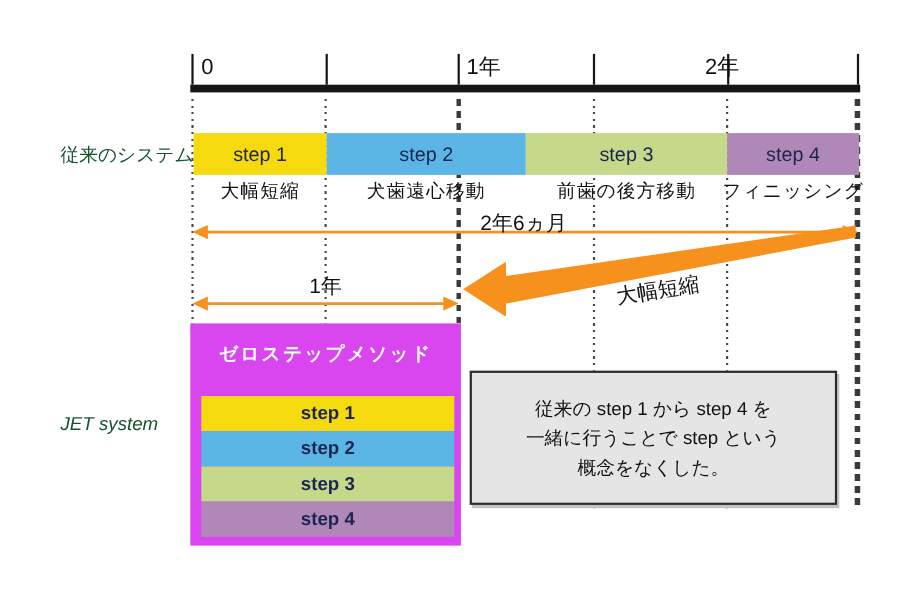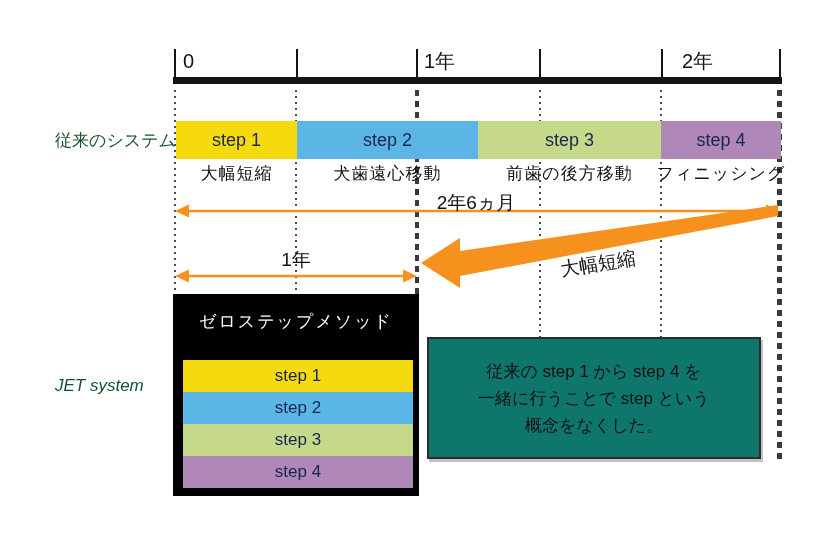--- a/index.html
+++ b/index.html
@@ -6,21 +6,21 @@
   .canvas {
     position:relative; width:840px; height:549px; background:#ffffff;
     font-family:"Liberation Sans", sans-serif; color:#111; overflow:hidden;
   }
   
   .axis-bar { position:absolute; left:173px; top:77px; width:609px; height:7px; background:#151515; }
   .tick { position:absolute; top:49px; width:2px; height:28px; background:#151515; }
   .tick.t0 { left:174px; } .tick.t1 { left:296px; } .tick.t2 { left:416px; }
   .tick.t3 { left:539px; } .tick.t4 { left:661px; } .tick.t5 { left:779px; }
   .axis-label { position:absolute; top:50px; font-size:20px; line-height:22px; color:#111; }
-  .axis-label.a0 { left:183px; } .axis-label.a1 { left:424px; } .axis-label.a2 { left:682px; }
+  .axis-label.a0 { left:183px; } .axis-label.a1 { left:424px; } .axis-label.a2 { left:641px; }
   
   .vline { position:absolute; top:90px; z-index:1; }
   .vline.thin {
     width:2px;
     background:repeating-linear-gradient(to bottom, #4a4a4a 0 2px, transparent 2px 6px);
   }
   .vline.thick {
     width:4px;
     background:repeating-linear-gradient(to bottom, #3a3a3a 0 6px, transparent 6px 11px);
   }
@@ -66,21 +66,21 @@
   }
   .jbar {
     position:absolute; left:10px; width:230px; height:32px;
     display:flex; align-items:center; justify-content:center;
     font-size:17px; color:#1b2550;
   }
   .jbar.j1 { top:66px; } .jbar.j2 { top:98px; } .jbar.j3 { top:130px; } .jbar.j4 { top:162px; }
   
   .note-box {
     position:absolute; left:427px; top:337px; width:330px; height:118px;
-    background:#0f766e; border:2px solid #2b2b2b; z-index:4;
+    background:#e5e5e5; border:2px solid #2b2b2b; z-index:4;
     box-shadow:2px 3px 0 rgba(120,120,120,0.45);
     display:flex; flex-direction:column; align-items:center; justify-content:center;
   }
   .note-line { font-size:17px; line-height:27px; text-align:center; white-space:nowrap; color:#111; }
 </style>
 </head>
 <body>
 
 <div class="canvas">
 
@@ -123,21 +123,21 @@
       <polygon points="175,276 189,269.5 189,282.5" fill="#f6911e"></polygon>
       <polygon points="417,276 403,269.5 403,282.5" fill="#f6911e"></polygon>
     </g>
     <polygon points="421,263 460,238 460,251 778,205 778,216 460,276 460,288" fill="#f6911e"></polygon>
   </svg>
   <div class="arrow-label total">2年6ヵ月</div>
   <div class="arrow-label oneyr">1年</div>
   <div class="arrow-label reduc">大幅短縮</div>
 
   <div class="row-label jet">JET system</div>
-  <div class="jet-box" style="background: #000000;">
+  <div class="jet-box" style="background: #d946ef; font-weight: bold;">
     <div class="jet-title">ゼロステップメソッド</div>
     <div class="jbar j1" style="background: rgb(246, 218, 16);">step 1</div>
     <div class="jbar j2" style="background: rgb(92, 182, 229);">step 2</div>
     <div class="jbar j3" style="background: rgb(198, 216, 138);">step 3</div>
     <div class="jbar j4" style="background: rgb(176, 136, 184);">step 4</div>
   </div>
 
   <div class="note-box">
     <div class="note-line">従来の step 1 から step 4 を</div>
     <div class="note-line">一緒に行うことで step という</div>

